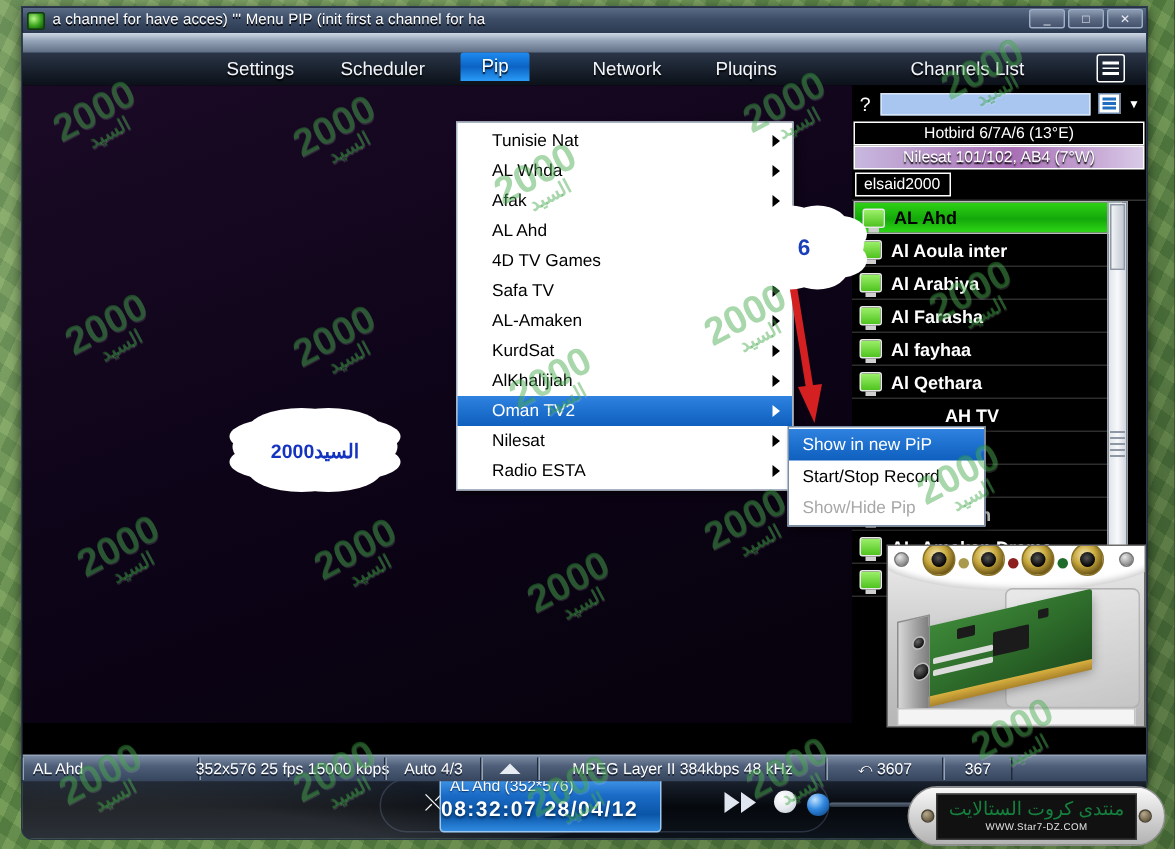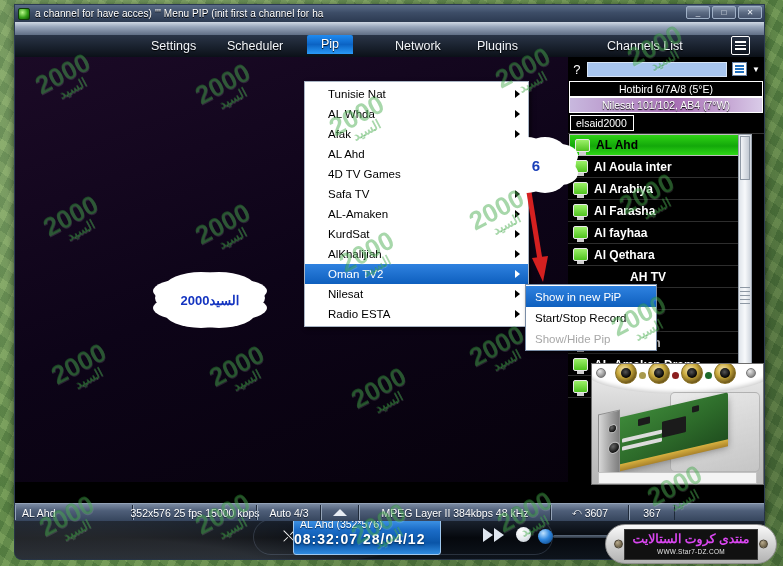--- a/index.html
+++ b/index.html
@@ -309,21 +309,21 @@
     border-radius: 20px;
     border: 1px solid #8e8e8e;
     display: flex; align-items: center; justify-content: center;
     z-index: 55;
   }
   #plate-inner {
     width: 134px; height: 31px;
     background: #111; border: 1px solid #3a3a3a;
     display: flex; flex-direction: column; align-items: center; justify-content: center;
   }
-  #plate-ar { color: #d946ef; font-size: 12.5px; font-weight: bold; line-height: 1; direction: rtl; }
+  #plate-ar { color: #15803d; font-size: 12.5px; font-weight: normal; line-height: 1; direction: rtl; }
   #plate-url { color: #e2e2e2; font-size: 6.5px; letter-spacing: .3px; margin-top: 2px; }
   .plate-screw {
     position: absolute; top: 50%; transform: translateY(-50%);
     width: 9px; height: 9px; border-radius: 50%;
     background: radial-gradient(circle at 35% 30%, #b7a98c 0%, #6d6248 70%);
     border: 1px solid #4d4536;
   }
 
   
   #status-bar {
@@ -548,21 +548,21 @@
       <span id="q-mark">?</span>
       <input id="search-input" type="text" placeholder="" style="">
       <span id="list-icon">
           <i></i>
           <i></i>
           <i></i>
         </span>
       <span id="dropdown-caret">▼</span>
     </div>
 
-    <div class="sat-row sat-a">Hotbird 6/7A/8 (5°E)</div>
+    <div class="sat-row sat-a">Hotbird 6/7A/6 (13°E)</div>
     <div class="sat-row sat-b">Nilesat 101/102, AB4 (7°W)</div>
     <div><span id="user-tag">elsaid2000</span></div>
 
     <div id="chan-list">
       <div class="chan-row selected">
         <span class="tv-ico"></span>
         <span>AL Ahd</span>
       </div>
       <div class="chan-row">
         <span class="tv-ico"></span>

